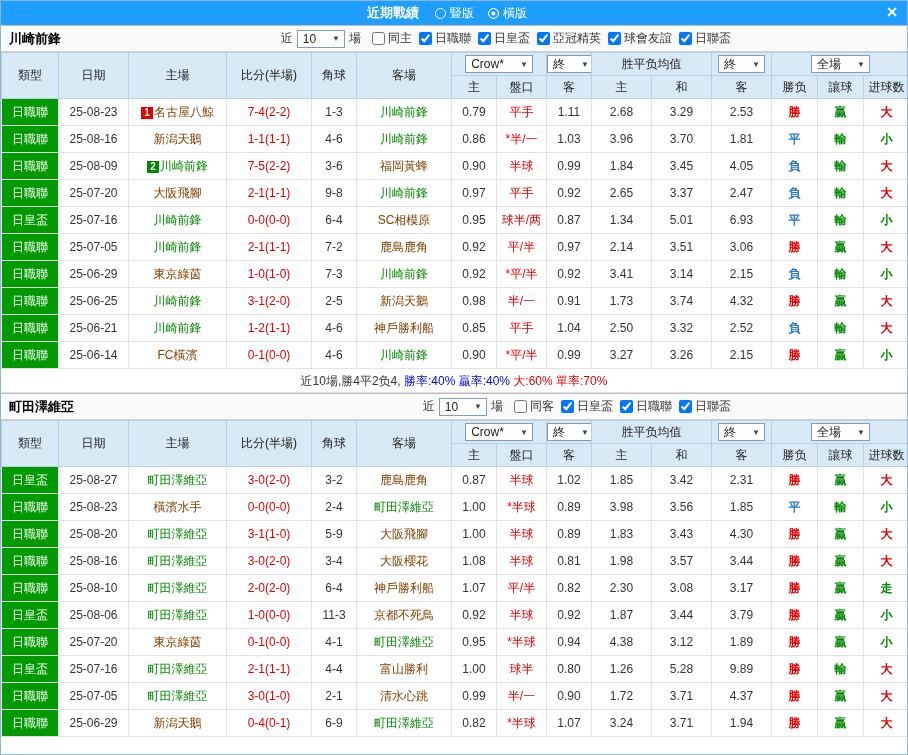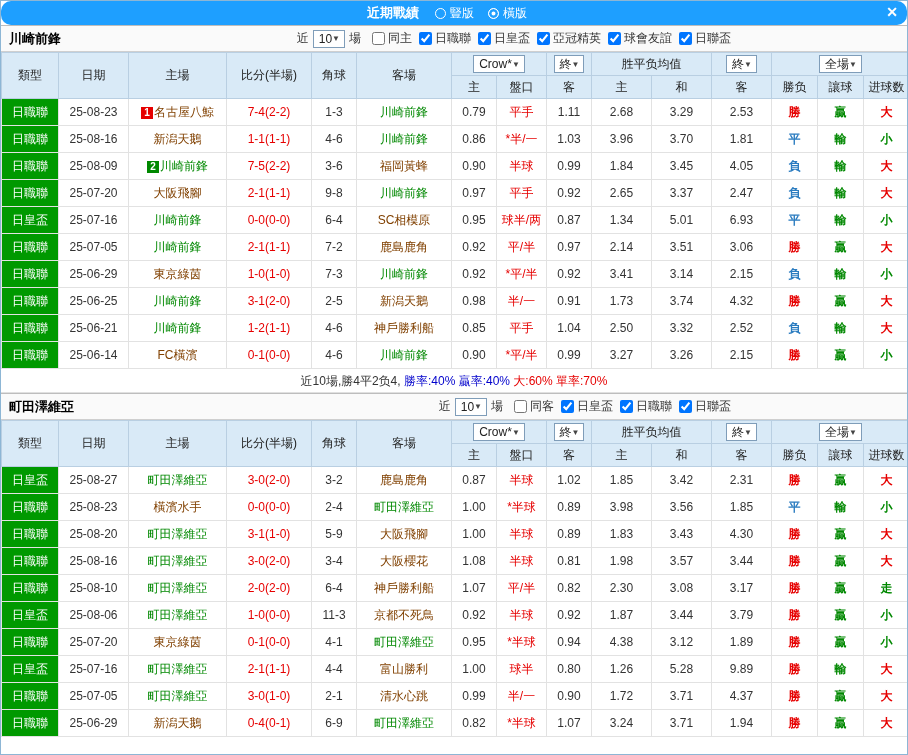--- a/index.html
+++ b/index.html
@@ -4,35 +4,35 @@
 <style>
   * { box-sizing: border-box; }
   html,body { margin:0; padding:0; }
   body {
     width:908px; height:755px; overflow:hidden;
     font-family:"Liberation Sans", sans-serif; font-size:12px; color:#333; background:#fff;
   }
   .window { width:908px; height:755px; border:1px solid #8db6d5; overflow:hidden; background:#fff; }
 
   
-  .topbar { height:24px; background:#1e9fff; display:flex; align-items:center; justify-content:center; position:relative; color:#fff;border-radius:10px; }
+  .topbar { height:24px; background:#1e9fff; display:flex; align-items:center; justify-content:center; position:relative; color:#fff; }
   .topbar .title { font-weight:bold; font-size:13px; margin-right:16px; }
   .radio { display:inline-flex; align-items:center; gap:4px; margin-right:14px; cursor:pointer; }
   .rad { width:11px; height:11px; border:1px solid #fff; border-radius:50%; }
   .rad.on { background:#fff; box-shadow: inset 0 0 0 2.5px #1e9fff; }
   .close { position:absolute; right:9px; top:3px; font-size:14px; font-weight:bold; cursor:pointer; }
 
   
   .secbar { height:27px; display:flex; align-items:center; background:#fafafa; border-bottom:1px solid #cfcfcf; border-top:1px solid #bdbdbd; padding:0 8px; }
   .secbar .team { font-weight:bold; font-size:13px; color:#000; }
   .filters { margin-left:auto; margin-right:168px; display:flex; align-items:center; gap:4px; white-space:nowrap; }
   .cb { display:inline-flex; align-items:center; margin-left:7px; cursor:pointer; }
   .cb input { width:13px; height:13px; margin:0 3px 0 0; }
 
-  .sel { display:inline-flex; align-items:center; background:#fff; border:1px solid #7f9db9; height:18px; padding:0 4px 0 5px; gap:0; color:#222; cursor:pointer; white-space:nowrap; }
+  .sel { display:inline-flex; align-items:center; background:#fff; border:1px solid #7f9db9; height:18px; padding:0 4px 0 5px; gap:16px; color:#222; cursor:pointer; white-space:nowrap; }
   .sel .arr { font-size:8px; color:#444; }
 
   
   table.grid { width:100%; border-collapse:collapse; table-layout:fixed; }
   .grid th { background:#d9eaf7; border:1px solid #b9cfe2; height:23px; font-weight:normal; color:#222; padding:0; text-align:center; overflow:hidden; }
   .grid td { border:1px solid #e2e2e2; height:27px; text-align:center; padding:0 1px; overflow:hidden; white-space:nowrap; }
   td.league { background:#009900; color:#fff; }
   td.res { font-weight:bold; }
   td.hc { letter-spacing:0; }
   .badge { display:inline-block; min-width:12px; height:12px; line-height:12px; color:#fff; font-size:10px; margin-right:1px; padding:0 1px; font-weight:bold; }

